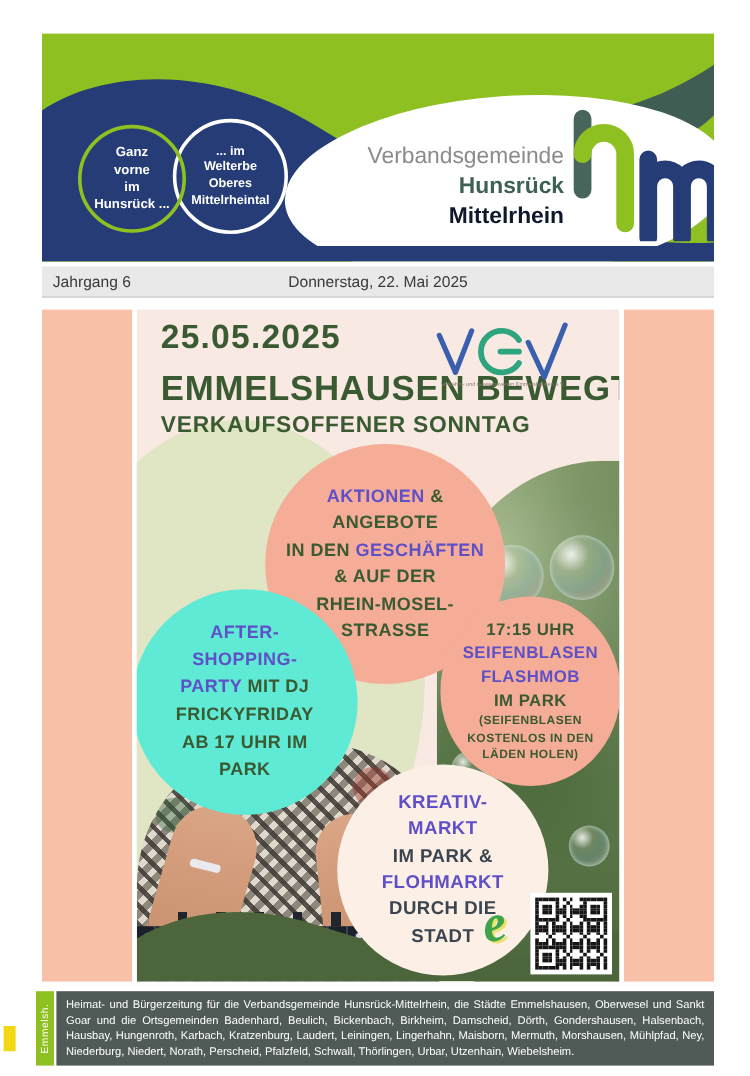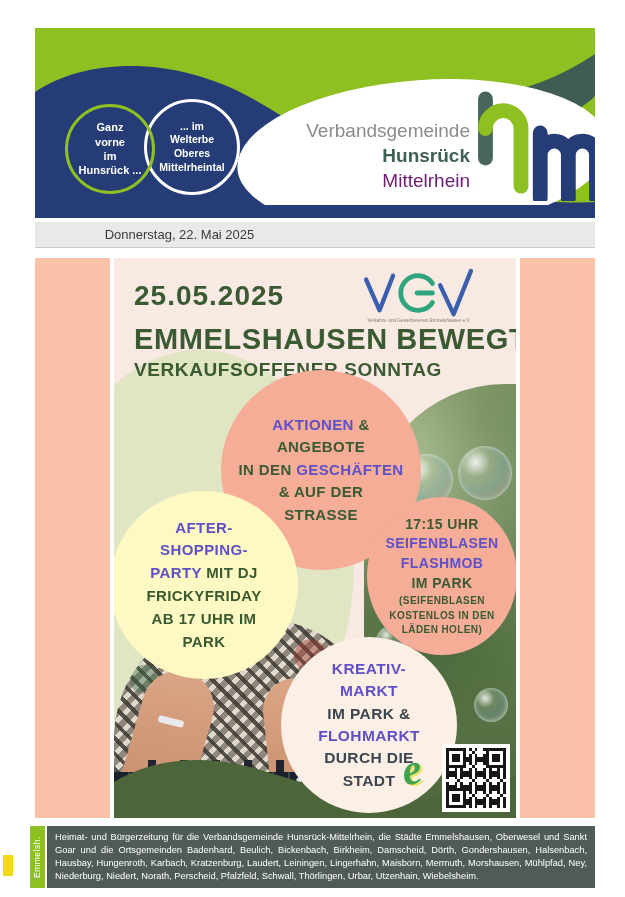--- a/index.html
+++ b/index.html
@@ -17,21 +17,21 @@
   .mast-bar{position:absolute;left:0;bottom:0;width:100%;height:13px;background:#263c77;z-index:4;}
   .badge{position:absolute;border-radius:50%;color:#fff;display:flex;flex-direction:column;
          justify-content:center;text-align:center;font-weight:bold;z-index:3;line-height:1.3;}
   .badge span{display:block;}
   .badge-left{left:30px;top:76px;width:84px;height:84px;border:3.5px solid #8fc021;font-size:11px;}
   .badge-right{left:109px;top:71px;width:90px;height:90px;border:3.5px solid #fff;font-size:10.5px;}
   .org-text{position:absolute;left:225px;top:90px;width:210px;text-align:right;font-size:19px;
             line-height:1.32;z-index:3;}
   .org1{color:#8b8b8b;}
   .org2{color:#3e6153;font-weight:bold;}
-  .org3{color:#701a75;font-weight:normal;}
+  .org3{color:#0f172a;font-weight:bold;}
   .hm-logo{position:absolute;left:440px;top:62px;width:126px;height:111px;z-index:3;}
 
   
   .issue-bar{position:absolute;left:35px;top:222px;width:560px;height:26px;background:#e9e9e9;
              display:grid;grid-template-columns:1fr auto 1fr;align-items:center;padding:0 9px;
              box-sizing:border-box;font-size:13px;color:#3a3a3a;border-bottom:1px solid #c9c9c9;}
   .issue-bar .r{text-align:right;}
   .issue-bar .c{text-align:center;}
 
   
@@ -74,37 +74,37 @@
         transform:rotate(14deg);}
   .mixer{position:absolute;left:0;bottom:0;width:100%;height:46px;
      background:repeating-linear-gradient(90deg,#1b202b 0 14px,#3a4454 14px 16px),#2c3340;}
   .mixer::before{content:"";position:absolute;top:3px;left:4px;right:4px;height:10px;
      background-image:radial-gradient(circle at 5px 5px,#d8dee8 0 2.2px,transparent 3px);
      background-size:16px 10px;}
   .mixer::after{content:"";position:absolute;top:-12px;left:10px;right:10px;height:12px;
      background:repeating-linear-gradient(90deg,transparent 0 24px,#20242c 24px 32px);}
   .wave{left:0;bottom:0;width:402px;height:70px;}
 
-  .headline{left:20px;top:20px;width:380px;color:#3a5a32;font-weight:bold;z-index:5;}
+  .headline{left:20px;top:5px;width:380px;color:#3a5a32;font-weight:bold;z-index:5;}
   .p-datetime{font-size:28px;line-height:1.32;letter-spacing:1px;}
   .p-title{font-size:29px;letter-spacing:.6px;margin-top:8px;white-space:nowrap;}
   .p-subtitle{font-size:19px;letter-spacing:.6px;margin-top:3px;}
 
   .vgv{left:246px;top:10px;width:120px;z-index:5;}
   .vgv svg{width:118px;height:50px;display:block;}
   .vgv-cap{font-size:4.6px;color:#8c7a70;white-space:nowrap;overflow:hidden;text-align:center;width:118px;}
 
   .btxt{border-radius:50%;display:flex;flex-direction:column;align-items:center;justify-content:center;
         text-align:center;font-weight:bold;letter-spacing:.4px;z-index:6;}
   .btxt div{display:block;}
   .pu{color:#5f50c7;}
   .gr{color:#3a5a32;}
   .dk{color:#3a4550;}
   .b-center{left:107px;top:112px;width:200px;height:200px;background:#f5ad98;font-size:15px;line-height:1.5;}
-  .b-left{left:-4px;top:233px;width:188px;height:188px;background:#fef9c3;font-size:15px;line-height:1.52;}
+  .b-left{left:-4px;top:233px;width:188px;height:188px;background:#5eead4;font-size:15px;line-height:1.52;}
   .b-right{left:253px;top:239px;width:150px;height:158px;background:#f5ad98;font-size:14px;line-height:1.42;}
   .b-right .sm{font-size:10px;line-height:1.45;}
   .b-bottom{left:167px;top:379px;width:176px;height:176px;background:#fcefe5;font-size:15.5px;line-height:1.45;}
 
   .qr{left:328px;top:486px;width:68px;height:68px;background:#fff;padding:4px;box-sizing:border-box;z-index:7;}
   .qr-grid{position:relative;width:60px;height:60px;}
   .qr-grid i{position:absolute;display:block;background:#161616;}
   .e-logo{left:288px;top:490px;z-index:7;font-family:"Liberation Serif",serif;font-style:italic;
           font-weight:bold;font-size:44px;color:#3fa34d;transform:rotate(-10deg);
           text-shadow:2px 2px 0 rgba(228,220,60,.75);line-height:1;}
@@ -147,20 +147,21 @@
     </div>
     <svg class="hm-logo" viewBox="0 0 170 150">
       <path d="M14,12 V92" stroke="#47655a" stroke-width="20" stroke-linecap="round" fill="none"></path>
       <path d="M14,52 a24,24 0 0 1 48,0 V130" stroke="#8fc021" stroke-width="20" stroke-linecap="round" fill="none"></path>
       <path d="M88,58 V146 M88,88 a19,19 0 0 1 38,0 V146 M126,88 a19,19 0 0 1 38,0 V146" stroke="#263c77" stroke-width="20" stroke-linecap="round" fill="none"></path>
     </svg>
     <div class="mast-bar"></div>
   </header>
 
   <div class="issue-bar">
+    <span>Jahrgang 6</span>
     <span class="c">Donnerstag, 22. Mai 2025</span>
   </div>
 
   <div class="col col-left"></div>
   <div class="col col-right"></div>
 
   <section class="poster">
     <div class="sage"></div>
 
     <div class="photo-green"></div>
@@ -196,20 +197,21 @@
         <path d="M82,18 L96,48 M96,48 L114,3" stroke="#3a5fae" stroke-width="4.5" stroke-linecap="round" fill="none"></path>
       </svg>
       <div class="vgv-cap">Verkehrs- und Gewerbeverein Emmelshausen e.V.</div>
     </div>
 
     <div class="btxt b-center">
       <div><span class="pu">AKTIONEN</span> <span class="gr">&amp;</span></div>
       <div class="gr">ANGEBOTE</div>
       <div><span class="gr">IN DEN</span> <span class="pu">GESCHÄFTEN</span></div>
       <div class="gr">&amp; AUF DER</div>
+      <div class="gr">RHEIN-MOSEL-</div>
       <div class="gr">STRASSE</div>
     </div>
 
     <div class="btxt b-left">
       <div class="pu">AFTER-</div>
       <div class="pu">SHOPPING-</div>
       <div><span class="pu">PARTY</span> <span class="gr">MIT DJ</span></div>
       <div class="gr">FRICKYFRIDAY</div>
       <div class="gr">AB 17 UHR IM</div>
       <div class="gr">PARK</div>

